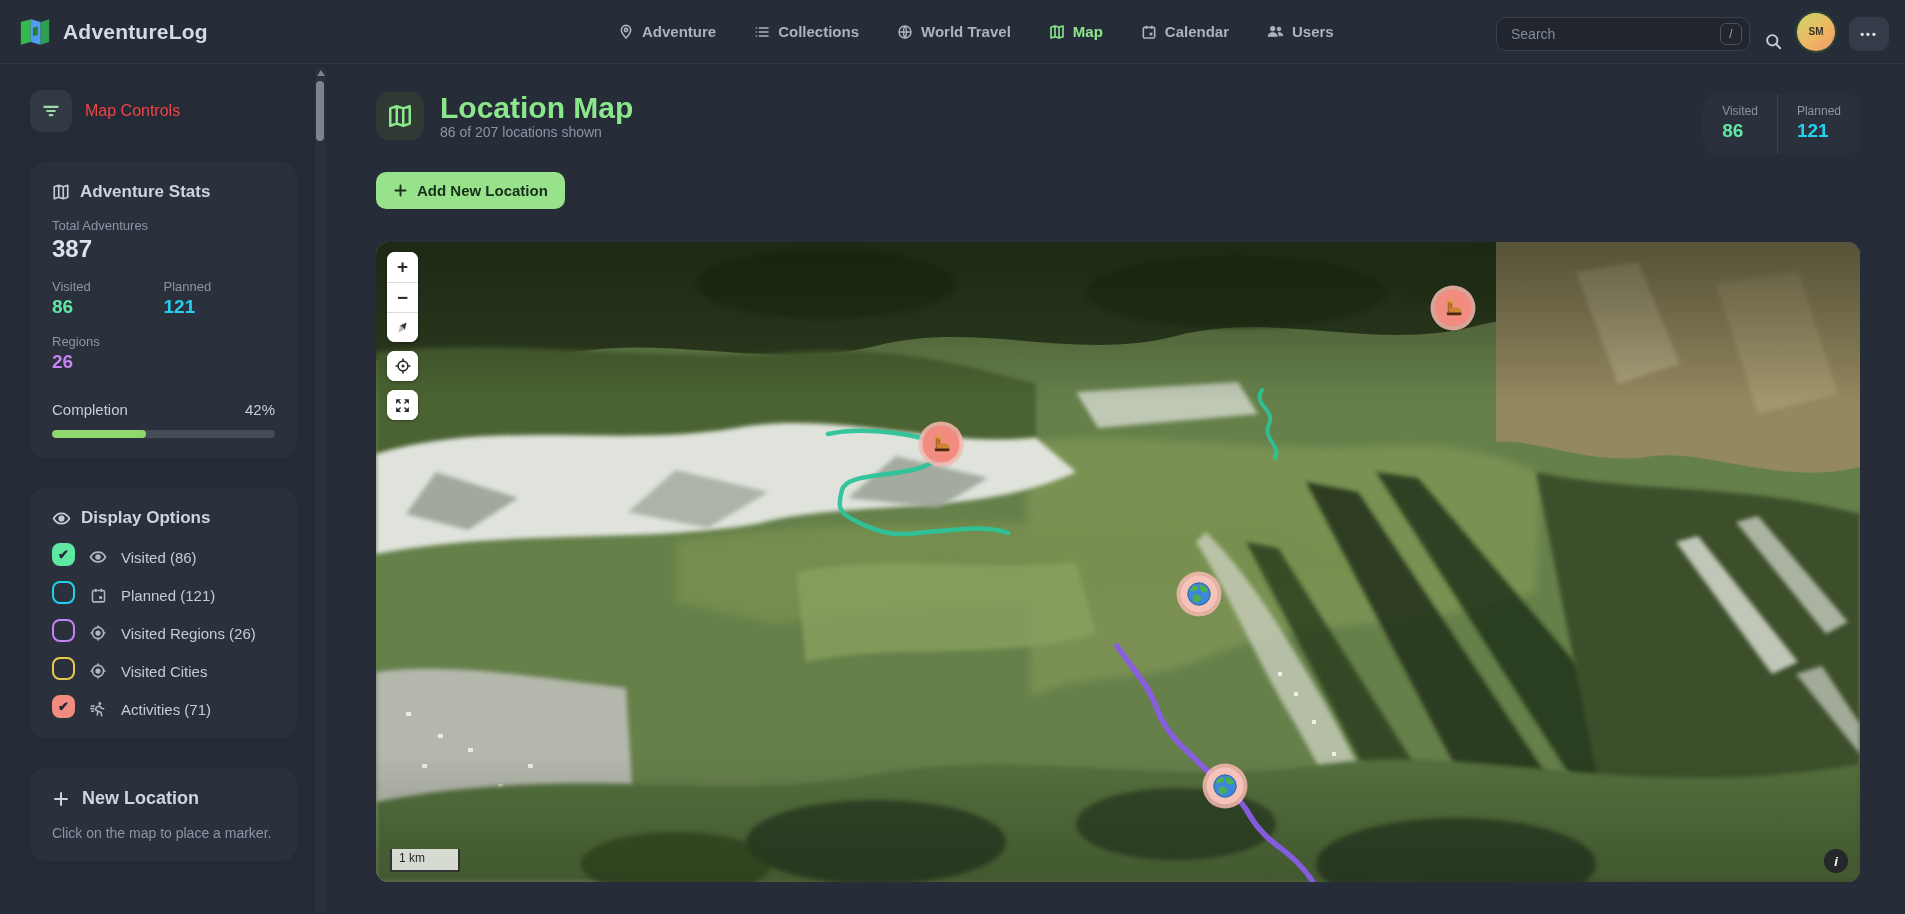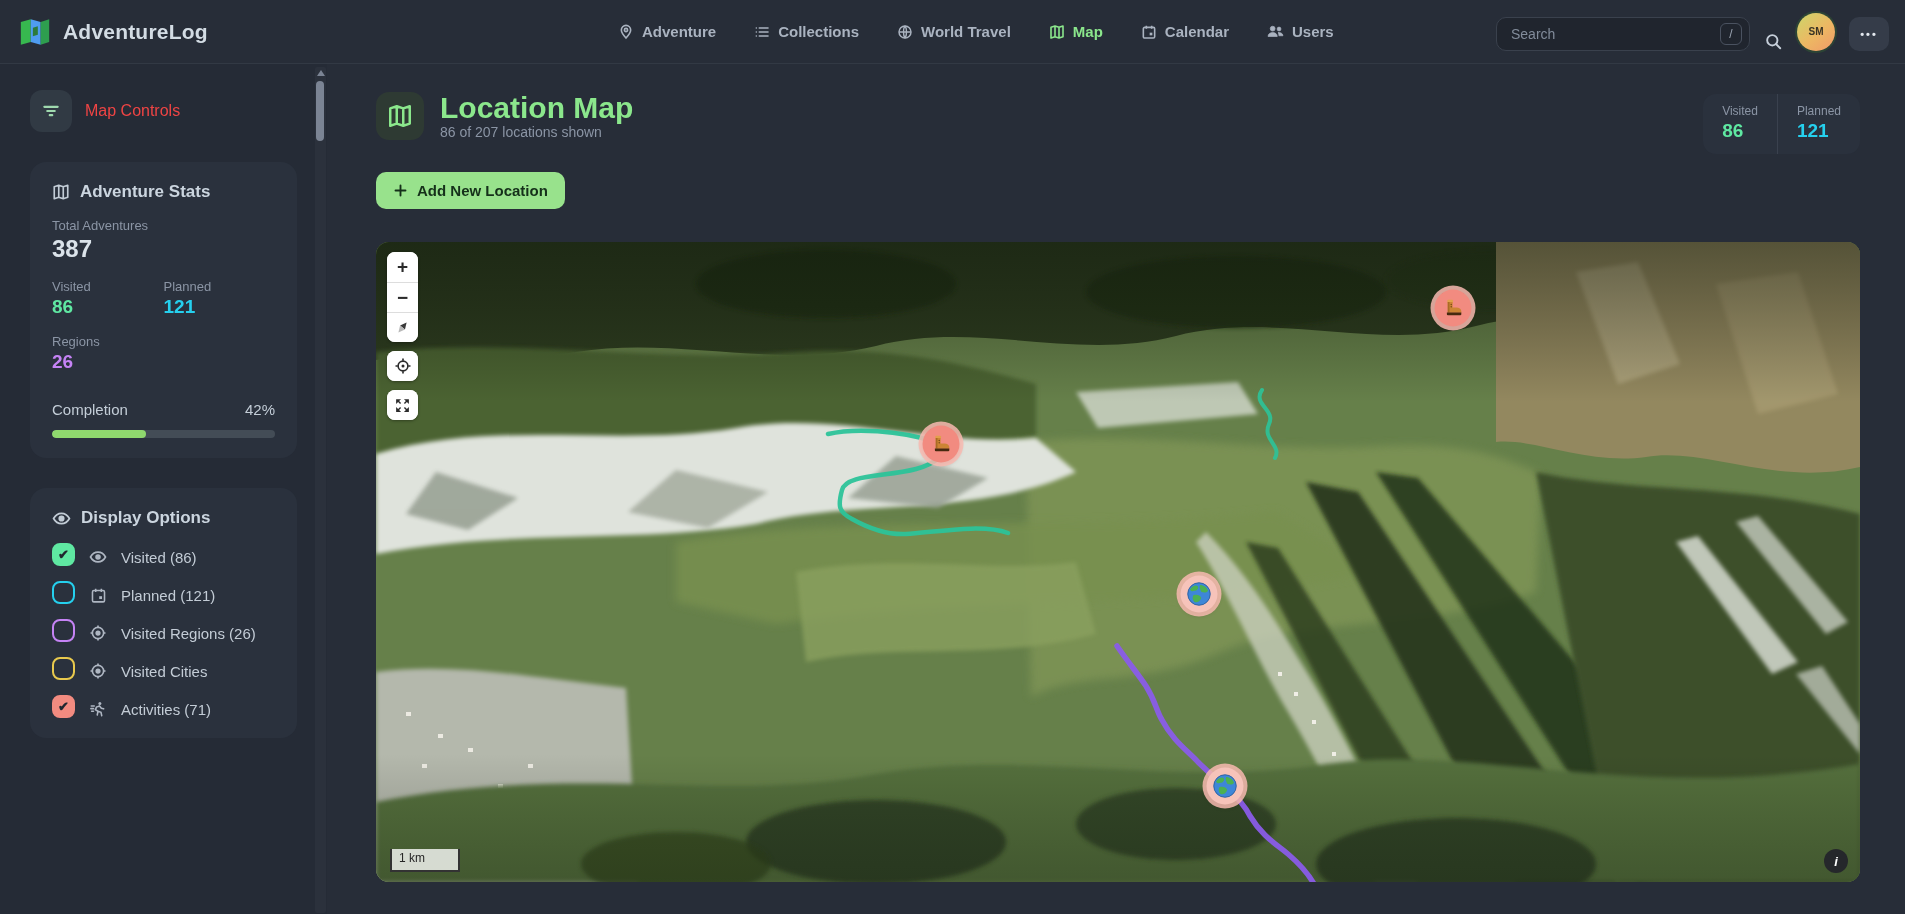--- a/index.html
+++ b/index.html
@@ -305,20 +305,31 @@
         <svg width="18" height="18" viewBox="0 0 24 24" fill="none" stroke="#aeb6c2" stroke-width="2.1" stroke-linecap="round">
           <circle cx="14.5" cy="4.5" r="2" fill="#aeb6c2" stroke="none"></circle>
           <path d="M10 9.5l4-1.5 2.5 3 3 .8M10 9.5 8.5 13l3.5 2-1 5M12 15l4 1.5 1 4.5"></path>
           <path d="M3 8h4M2.5 11.5h3.5M3.5 15H6"></path>
         </svg>
         </span>
       <span class="opt-label">Activities (71)</span>
     </label>
   </div>
 
+  <div class="card">
+    <div class="nl-head">
+      <span style="display:flex">
+        <svg width="18" height="18" viewBox="0 0 24 24" fill="none" stroke="#ccd6df" stroke-width="2.6" stroke-linecap="round">
+          <path d="M12 4v16M4 12h16"></path>
+        </svg>
+        </span>
+      <span>New Location</span>
+    </div>
+    <div class="nl-hint">Click on the map to place a marker.</div>
+  </div>
 
   <div class="sb-scroll">
     <div class="arrow"></div>
     <div class="thumb"></div>
   </div>
 </div>
 
 <div class="main">
   <div class="main-header">
     <div class="mh-left">

